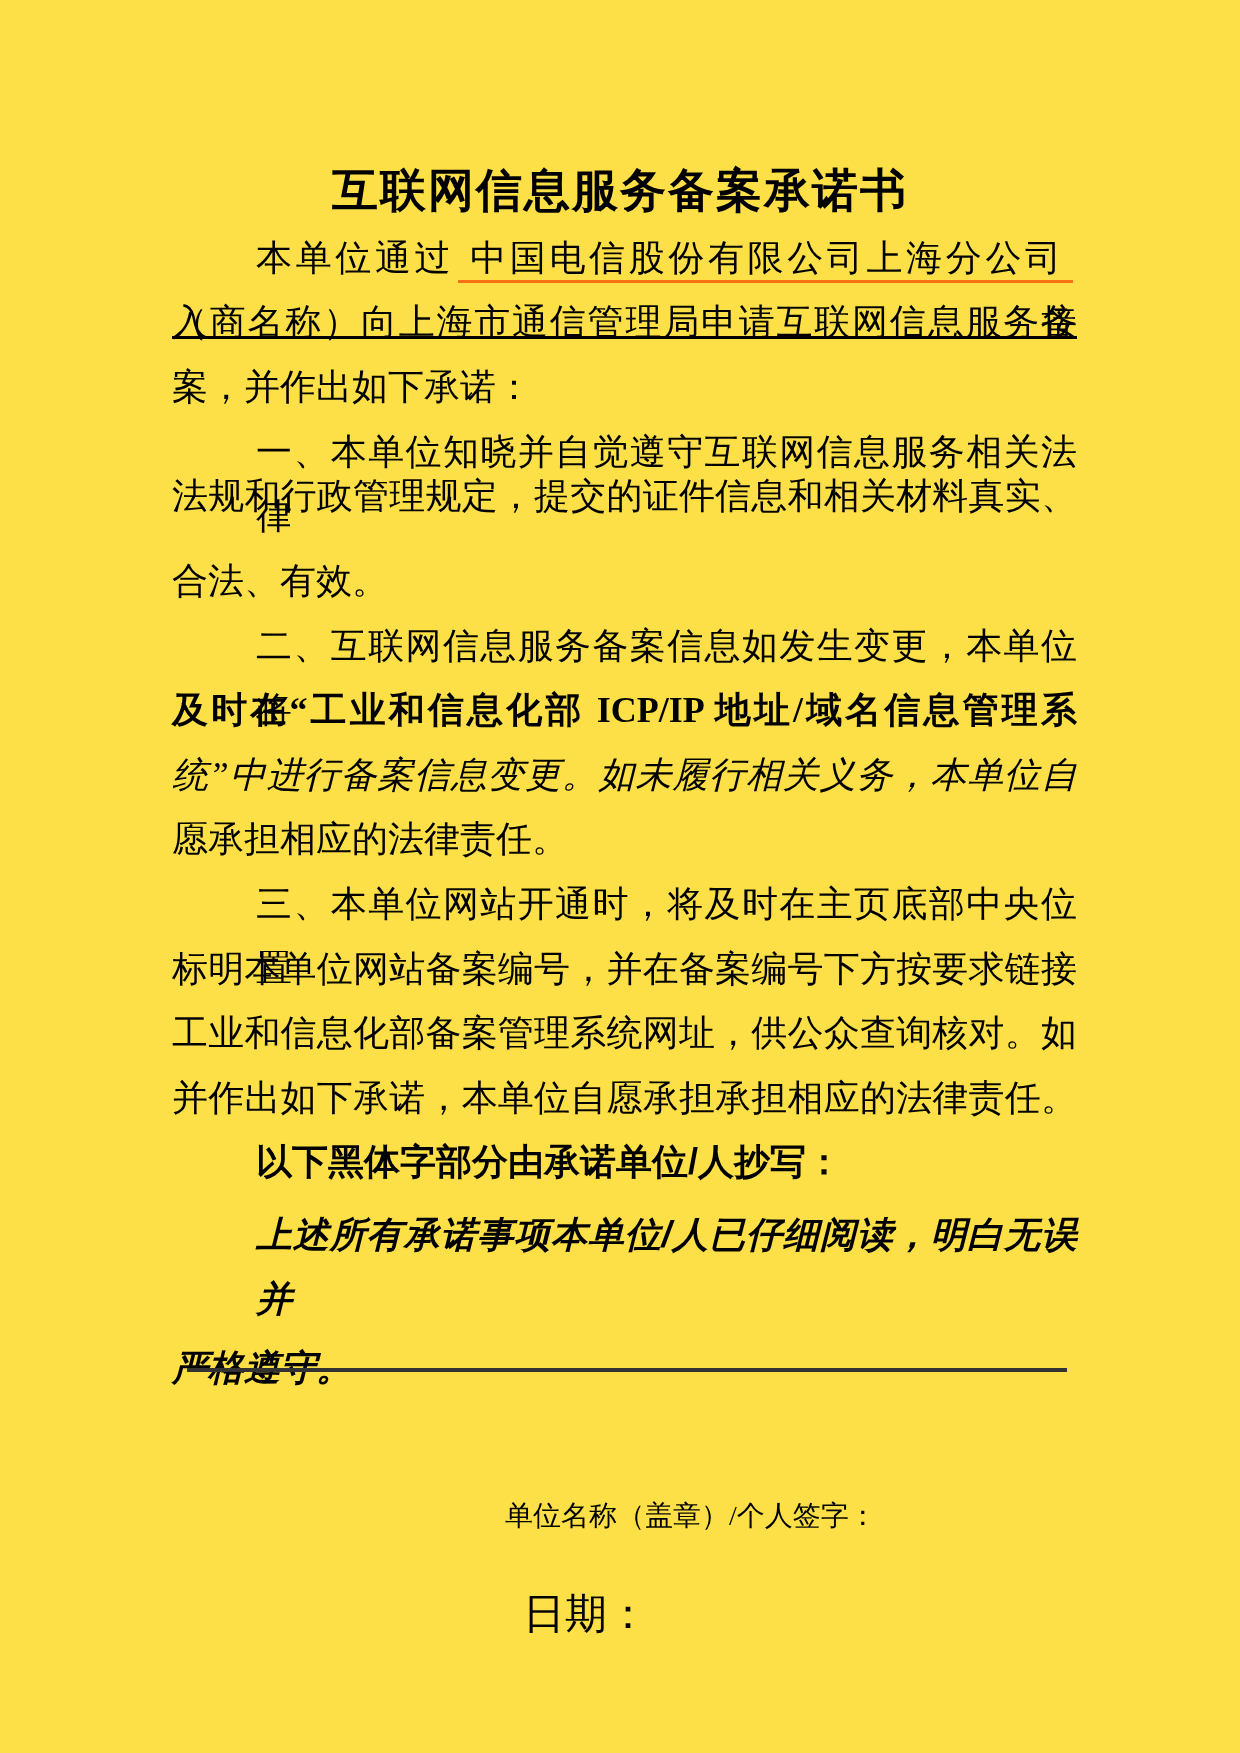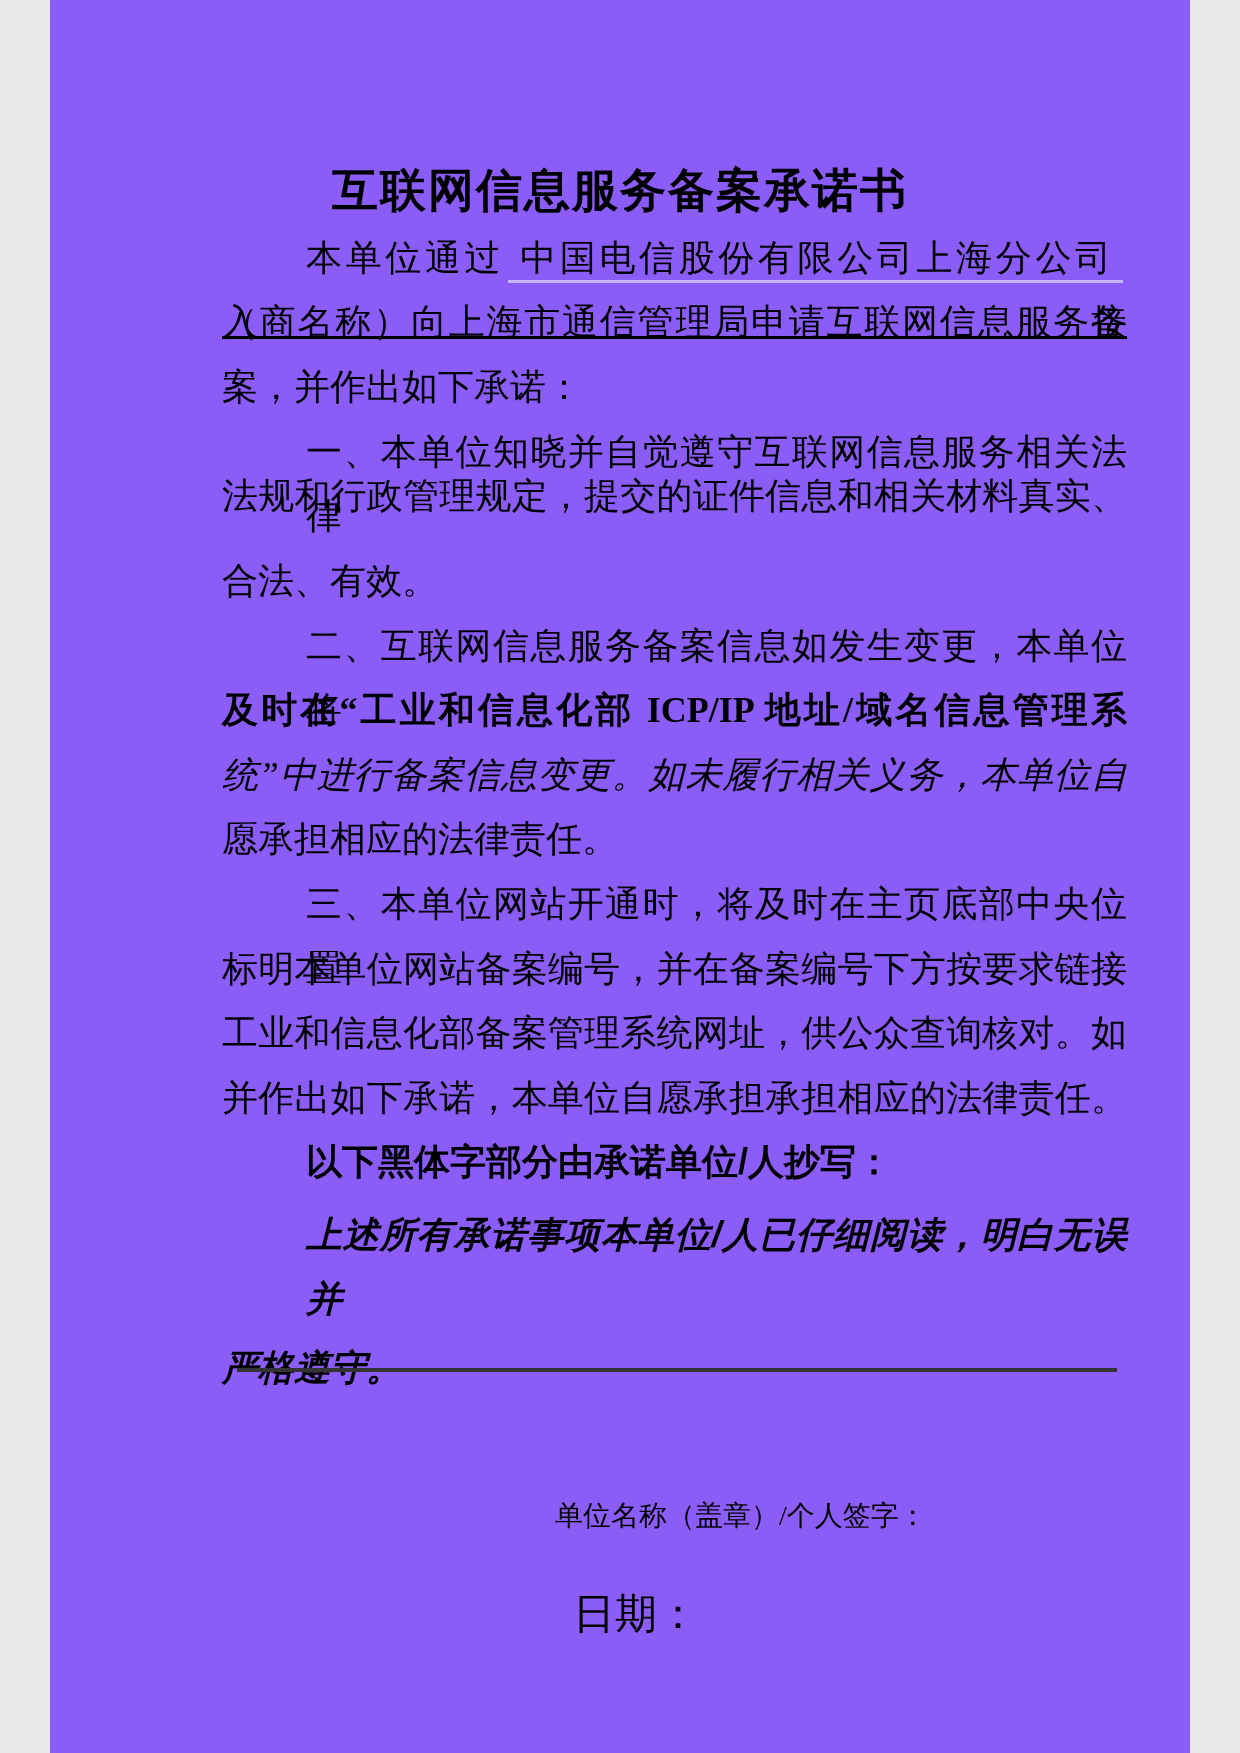--- a/index.html
+++ b/index.html
@@ -1,20 +1,20 @@
 <!DOCTYPE html>
 <html><head>
 <meta charset="utf-8">
 <style>
   html,body { margin:0; padding:0; background:#e8e8e8; }
   .page {
     position:relative;
-    width:1140px; height:1753px;
+    width:1240px; height:1753px;
     margin:0 auto;
-    background:#8b5cf6;
+    background:#fde047;
     color:#000000;
     font-family:"Liberation Serif","DejaVu Serif",serif;
     overflow:hidden;
   }
   .doc-title {
     position:absolute; top:160px; left:0; width:100%;
     text-align:center;
     font-size:46px; font-weight:bold; letter-spacing:2px;
     font-family:"Liberation Serif","DejaVu Serif",serif;
     margin:0;
@@ -29,21 +29,21 @@
   .fill { text-align:justify; text-align-last:justify; }
   .hei {
     font-family:"Liberation Sans","DejaVu Sans",sans-serif;
     font-weight:bold;
   }
   .hei-italic {
     font-family:"Liberation Sans","DejaVu Sans",sans-serif;
     font-weight:bold; font-style:italic;
   }
   .underline-fill {
-    border-bottom:3px solid #c4b5fd;
+    border-bottom:3px solid #f97316;
     padding:0 12px 2px 12px;
     margin:0 4px;
   }
   .divider {
     position:absolute;
     top:1368px; left:187px;
     width:880px; height:4px;
     background:#333333;
   }
   .sig-entity {

